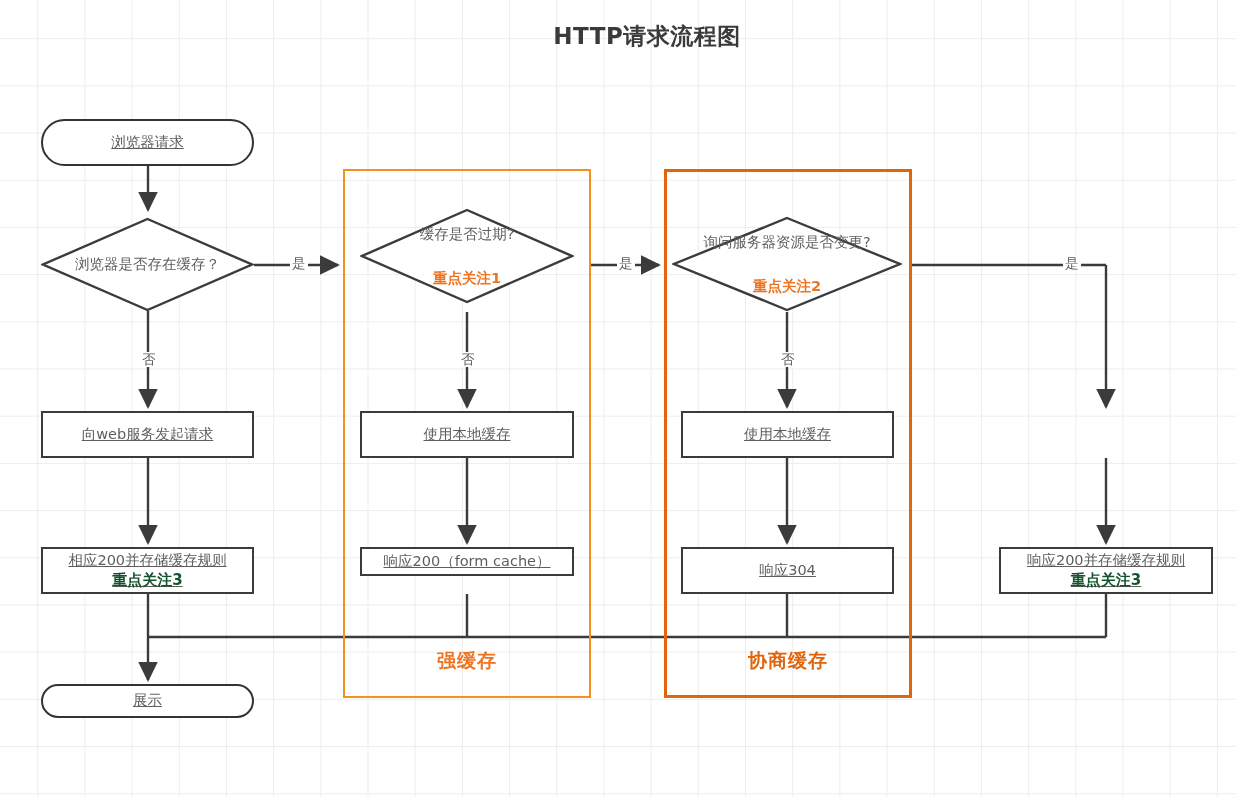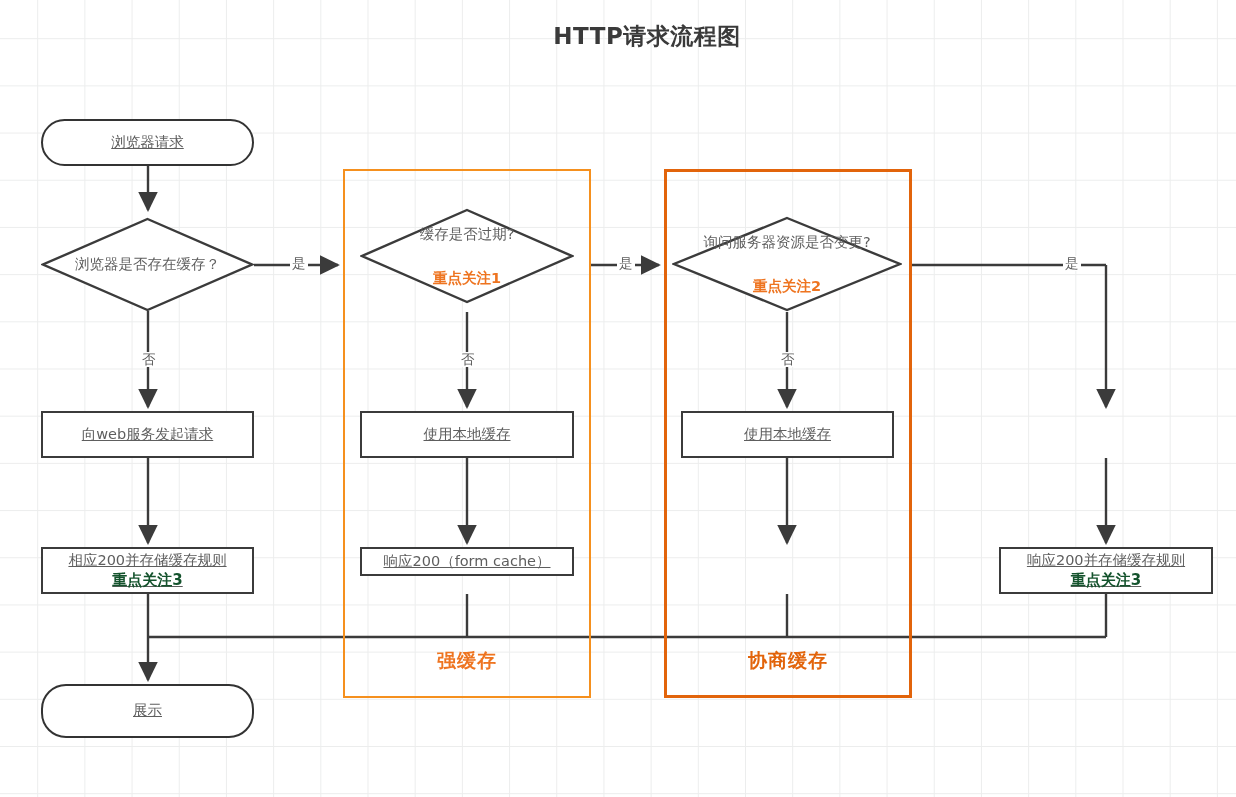--- a/index.html
+++ b/index.html
@@ -191,21 +191,21 @@
 
   <div class="node rect" style="left:41px; top:411px; width:213px; height:47px;">
     <span>向web服务发起请求</span>
   </div>
 
   <div class="node rect" style="left:41px; top:547px; width:213px; height:47px;">
     <span>相应200并存储缓存规则</span>
     <span class="focus-red">重点关注3</span>
   </div>
 
-  <div class="node terminal" style="left:41px; top:684px; width:213px; height:54px;">
+  <div class="node terminal" style="left:41px; top:684px; width:213px; height:34px;">
     <span>展示</span>
   </div>
 
   <div class="diamond-wrap" style="left:360px; top:208px; width:214px; height:96px;">
     <svg width="214" height="96" viewBox="0 0 214 96">
       <polygon points="107,2 212,48 107,94 2,48" fill="#ffffff" stroke="#3b3b3b" stroke-width="2.4"></polygon>
     </svg>
     <div class="diamond-text">
       <span>缓存是否过期?</span>
       <span class="focus-orange">重点关注1</span>
@@ -227,20 +227,23 @@
     <div class="diamond-text">
       <span>询问服务器资源是否变更?</span>
       <span class="focus-orange">重点关注2</span>
     </div>
   </div>
 
   <div class="node rect" style="left:681px; top:411px; width:213px; height:47px;">
     <span>使用本地缓存</span>
   </div>
 
+  <div class="node rect" style="left:681px; top:547px; width:213px; height:47px;">
+    <span>响应304</span>
+  </div>
 
 
   <div class="node rect" style="left:999px; top:547px; width:214px; height:47px;">
     <span>响应200并存储缓存规则</span>
     <span class="focus-red">重点关注3</span>
   </div>
 
   <div class="edge-label" style="left:290px; top:256px;">是</div>
   <div class="edge-label" style="left:617px; top:256px;">是</div>
   <div class="edge-label" style="left:1063px; top:256px;">是</div>

